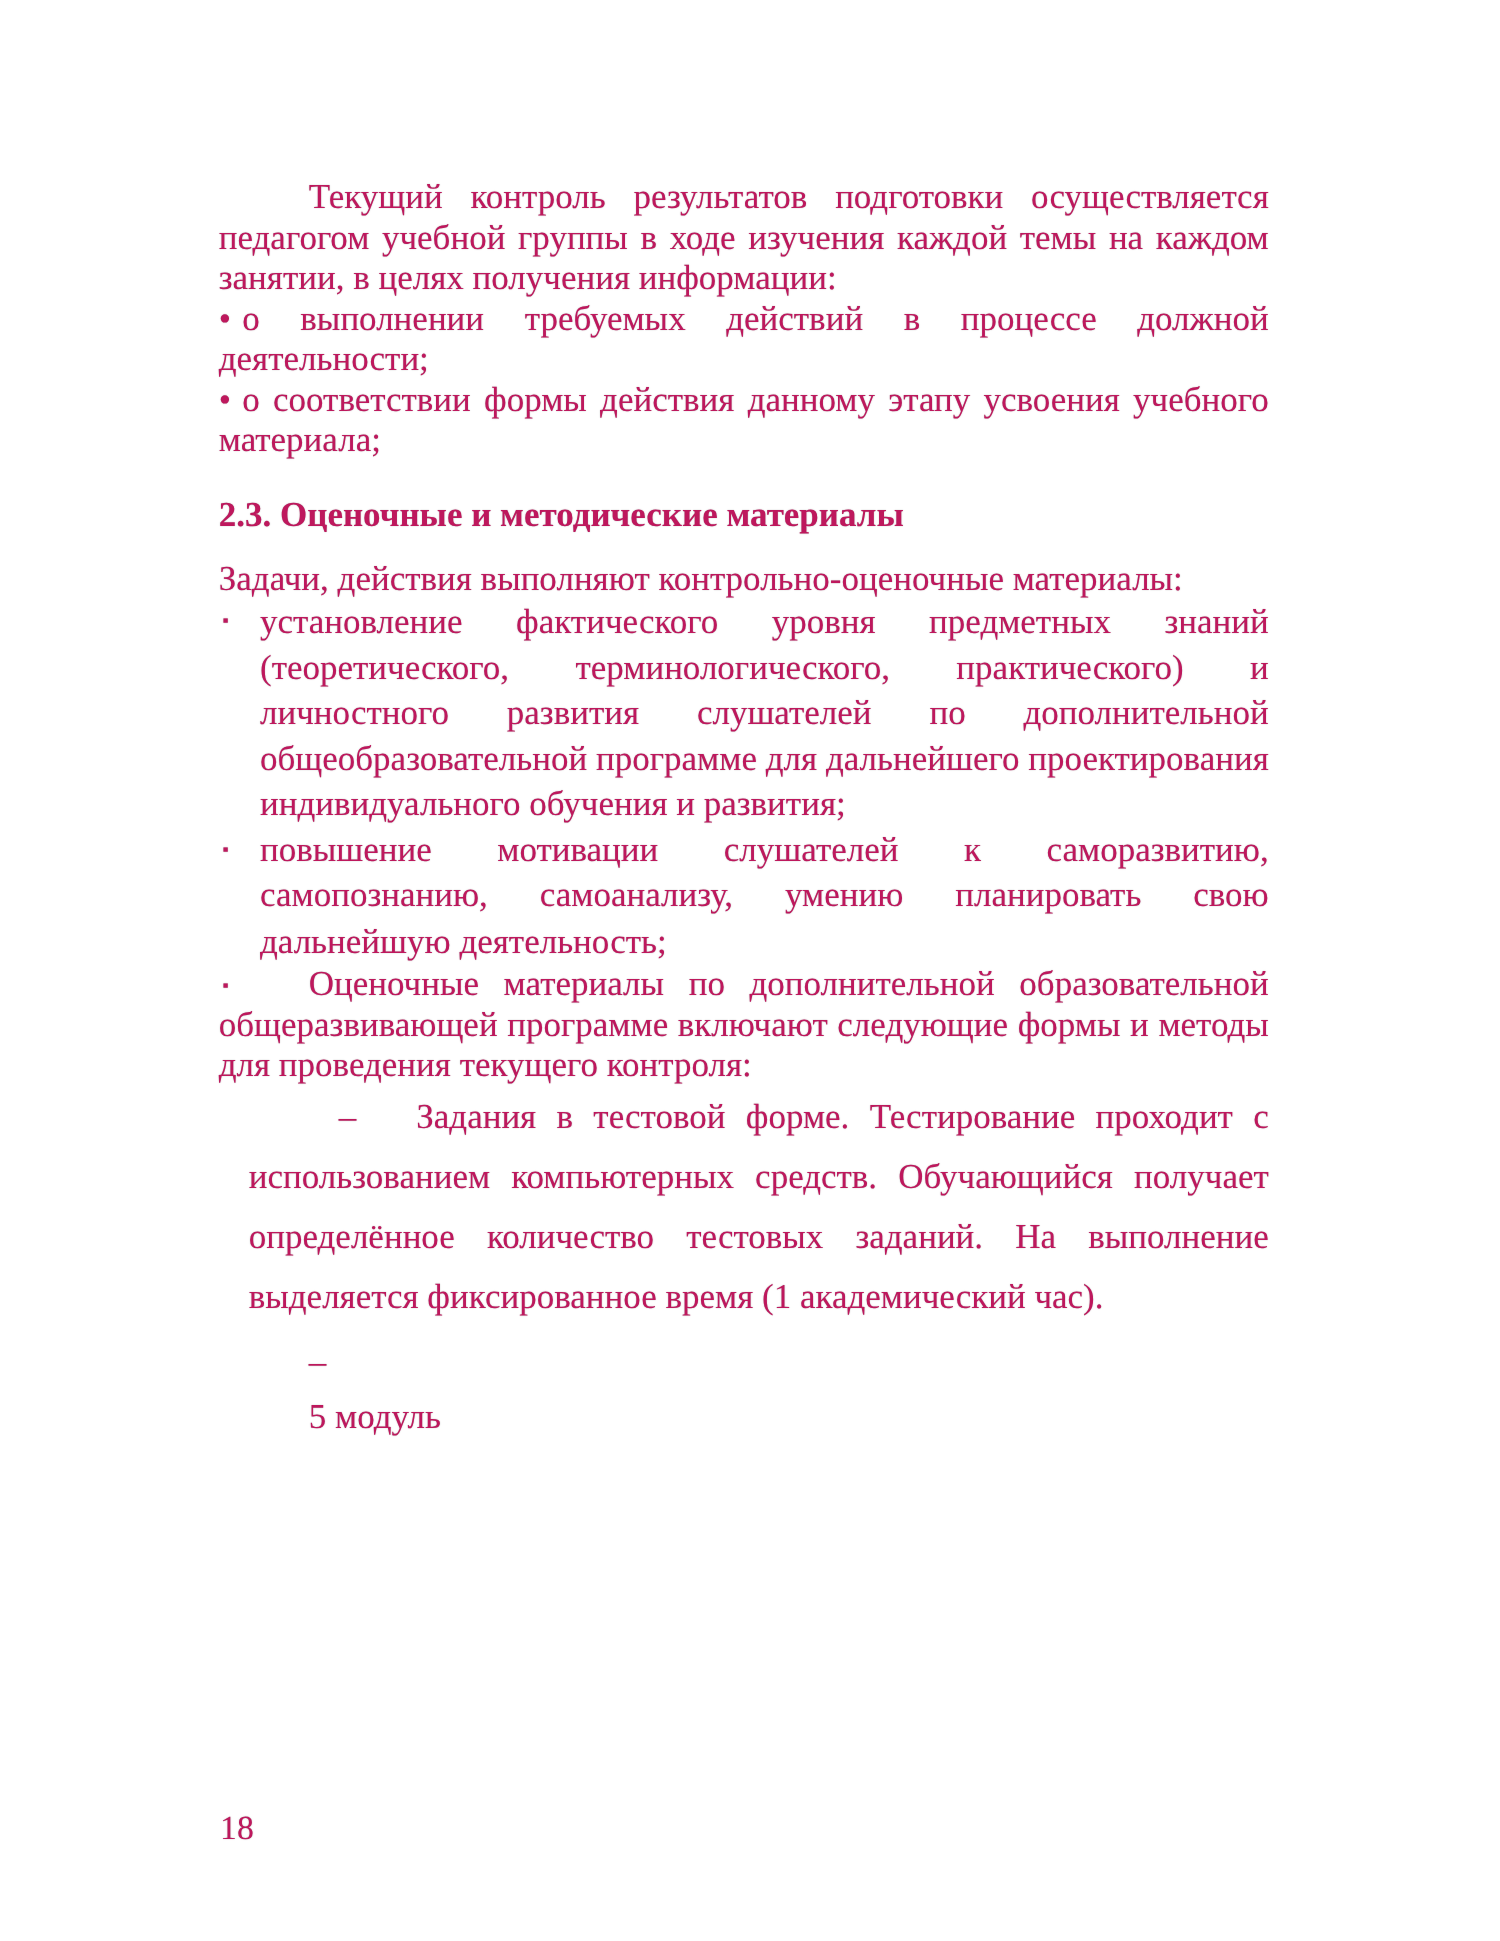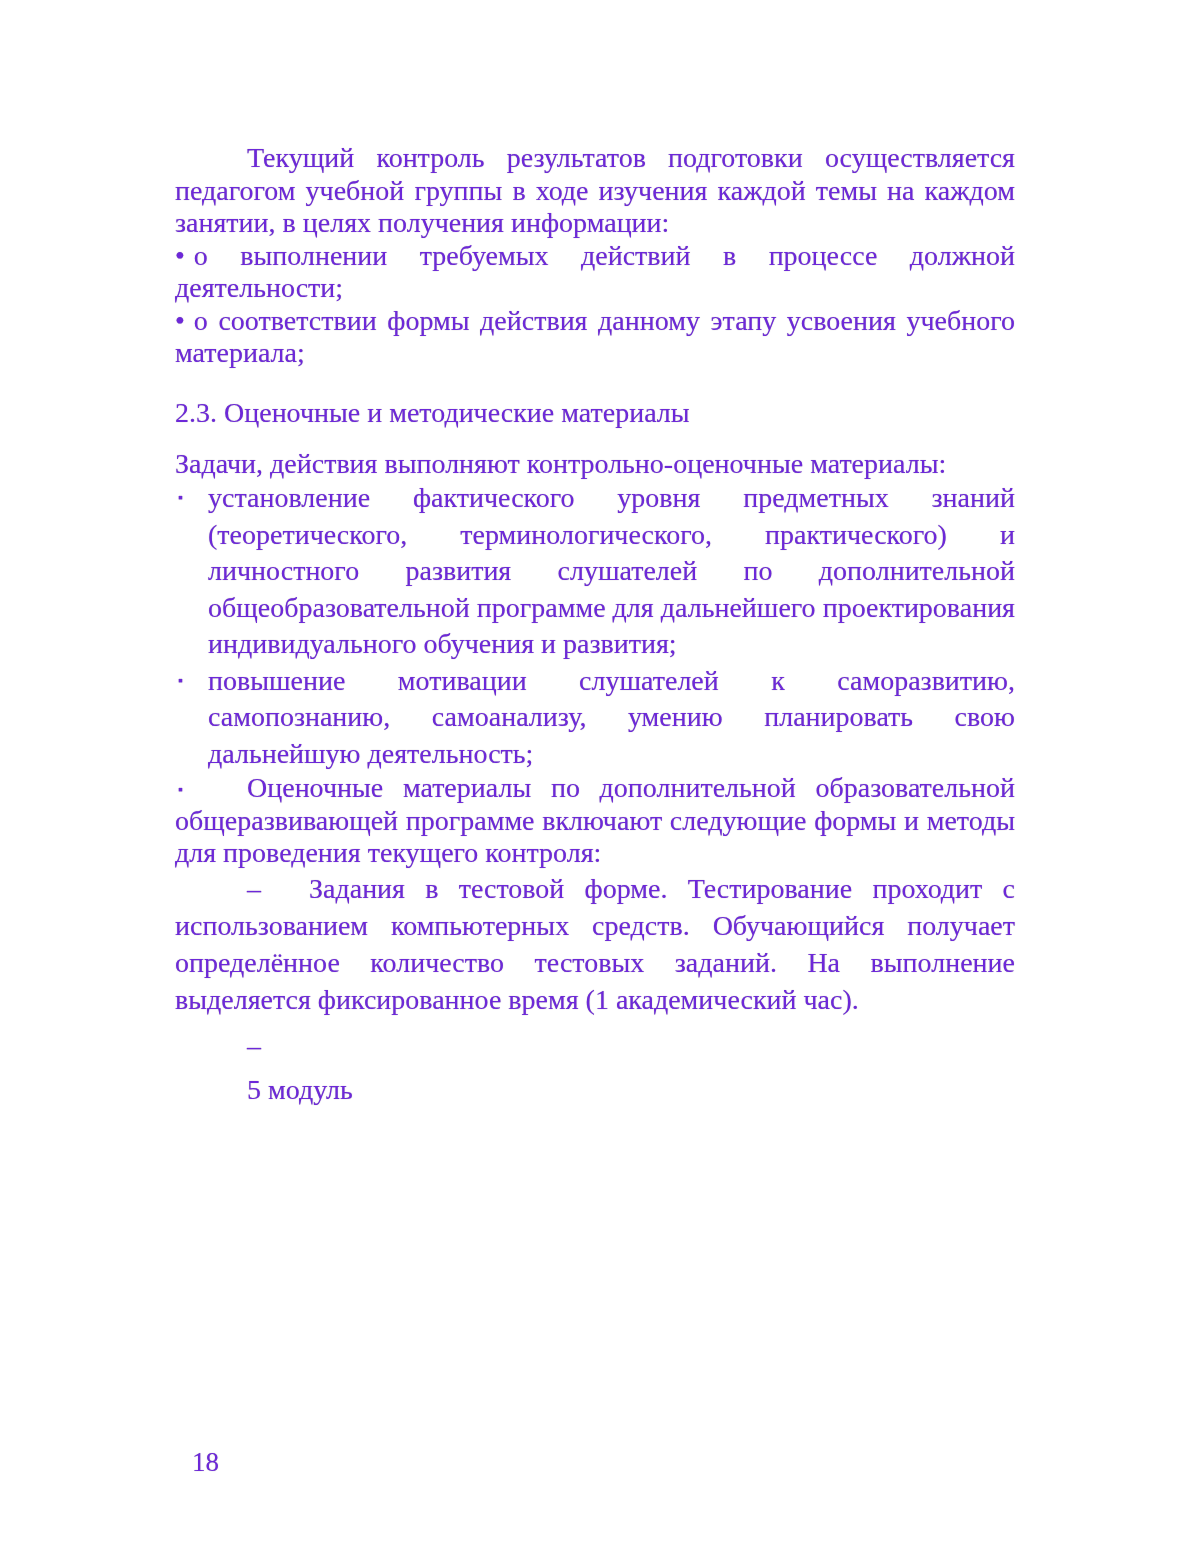--- a/index.html
+++ b/index.html
@@ -11,38 +11,38 @@
     position: relative;
     width: 1200px;
     height: 1553px;
     margin: 0 auto;
     background: #ffffff;
     box-sizing: border-box;
     padding: 142px 185px 0 175px;
     font-family: "Liberation Serif", "DejaVu Serif", serif;
     font-size: 28px;
     line-height: 32.5px;
-    color: #6d28d9;
+    color: #be185d;
     text-shadow: 0 0 1px rgba(20,20,20,0.35);
     overflow: hidden;
   }
   .para {
     margin: 0;
     text-align: justify;
   }
   .indent { text-indent: 72px; }
   .bitem {
     margin: 0;
     text-align: justify;
   }
   .bmark { margin-right: 9px; }
   .heading {
     font-size: 28px;
     line-height: 34px;
-    font-weight: normal;
+    font-weight: bold;
     margin: 26px 0 18px 0;
     text-align: left;
     text-indent: 0;
   }
   .sqlist {
     list-style: none;
     margin: 0;
     padding: 0;
   }
   .sqitem {
@@ -53,26 +53,26 @@
     margin: 0;
   }
   .sqmark {
     position: absolute;
     left: 3px;
     top: 0;
     font-size: 14px;
     line-height: 36.5px;
   }
   .dashpara .dashmark { margin-right: 48px; }
-  .dashpara { line-height: 37px; }
+  .dashpara { line-height: 48px; margin-left: 24px; }
   .dashonly { margin-top: 12px; }
   .modline { margin-top: 12px; }
   .pagenum {
     position: absolute;
-    left: 192px;
+    left: 176px;
     top: 1446px;
     font-size: 27px;
     line-height: 32px;
   }
 </style>
 </head>
 <body>
 
 <div class="page">
 

